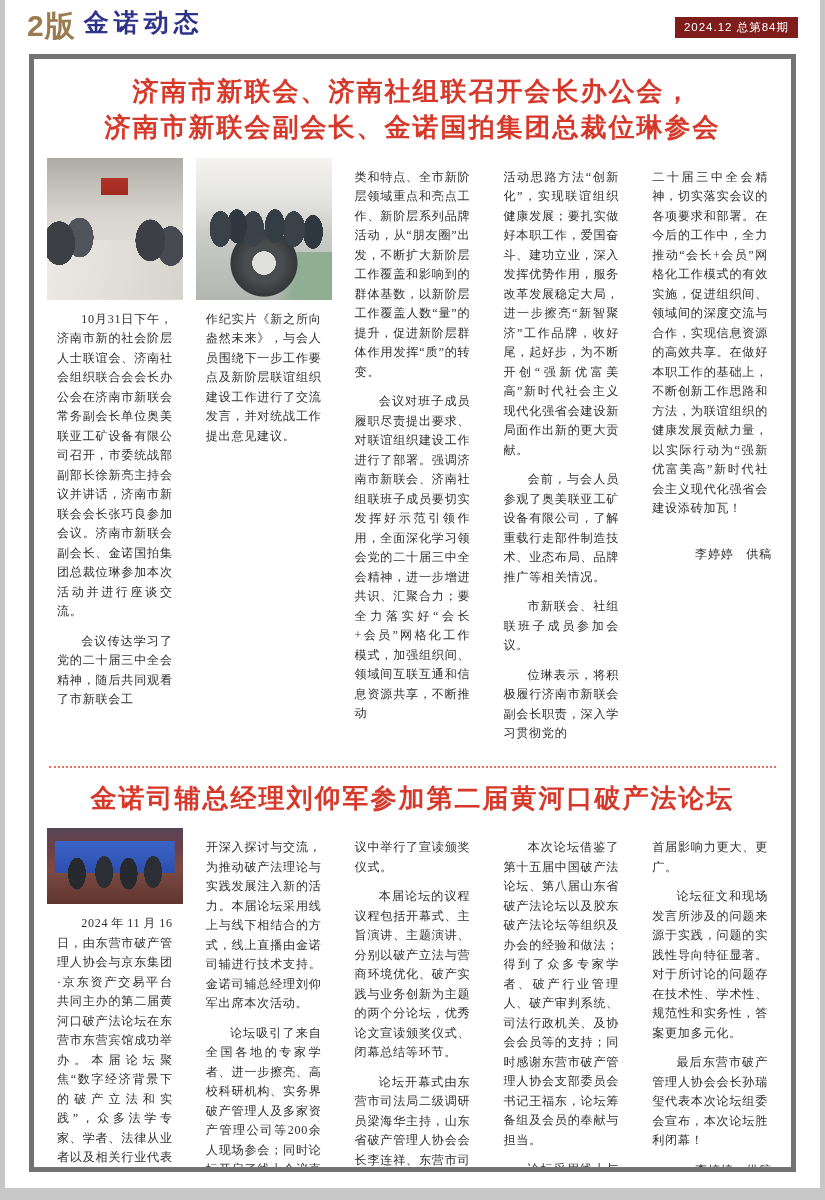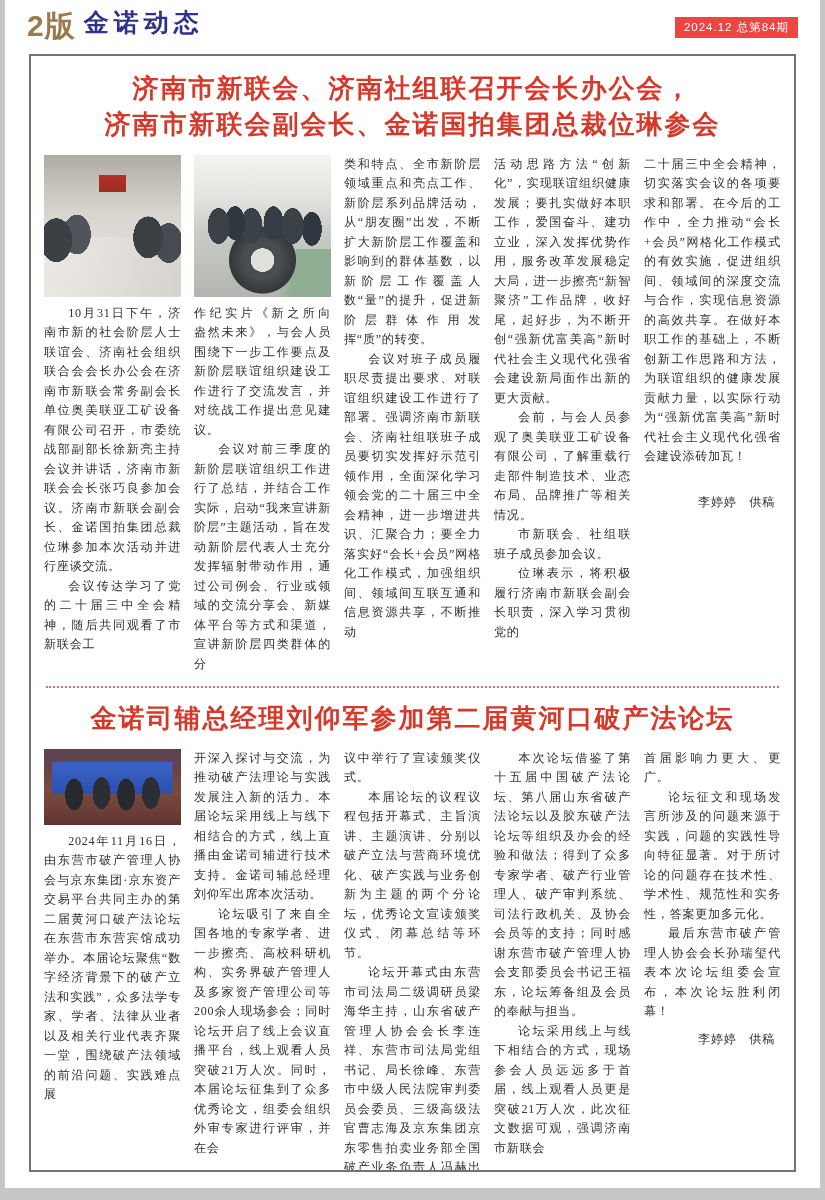--- a/index.html
+++ b/index.html
@@ -7,35 +7,35 @@
           font-family:"Liberation Serif","DejaVu Serif",serif;}
   .sheet{position:absolute;left:5px;top:0;width:815px;height:1188px;background:#ffffff;}
 
   
   .header{position:absolute;top:6px;left:22px;right:22px;height:42px;
           display:flex;align-items:flex-start;}
   .page-num{font-family:"Liberation Sans","DejaVu Sans",sans-serif;font-weight:900;
             font-size:30px;color:#9a7b4f;letter-spacing:1px;}
   .masthead{font-family:"Liberation Sans","DejaVu Sans",sans-serif;font-weight:900;
             font-size:25px;color:#2e3389;letter-spacing:5px;margin-left:8px;}
-  .issue-badge{margin-left:auto;align-self:center;background:#ef4444;color:#ffffff;
+  .issue-badge{margin-left:auto;align-self:center;background:#7f1d1d;color:#ffffff;
                font-family:"Liberation Sans","DejaVu Sans",sans-serif;
                font-size:11.5px;padding:3px 9px;letter-spacing:1px;}
 
   
   .content-box{position:absolute;top:54px;left:24px;right:24px;bottom:16px;
-               border:2px solid #737373;padding:14px 13px 10px;overflow:hidden;}
+               border:5px solid #737373;padding:14px 13px 10px;overflow:hidden;}
 
   
   .article-title{font-family:"Liberation Sans","DejaVu Sans",sans-serif;font-weight:900;
                  color:#d6382a;text-align:center;font-size:26px;line-height:1.4;
                  letter-spacing:2px;}
   .article-body{display:flex;gap:13px;margin-top:12px;}
   .col{flex:1 1 0;min-width:0;font-size:12.1px;line-height:19.5px;color:#303030;}
-  .para{margin:0;text-align:justify;text-justify:inter-character;letter-spacing:0.06em;}
+  .para{margin:10px;text-align:justify;text-justify:inter-character;letter-spacing:0.06em;}
   .para.indent{text-indent:2em;}
   .byline{text-align:right;padding-right:6px;letter-spacing:0.06em;}
   .byline-a1{margin-top:26px;}
   .byline-a2{margin-top:8px;}
   .dotted-sep{border:none;border-top:2px dotted #de7260;height:0;margin:12px 2px;}
 
   
   .photo{width:100%;margin-bottom:7px;background-repeat:no-repeat;}
   .photo-a1{height:142px;}
   .photo-a2{height:76px;}
@@ -93,21 +93,20 @@
             <div class="photo photo-a1 photo-meeting"></div>
             <div>
                 <p class="para indent">10月31日下午，济南市新的社会阶层人士联谊会、济南社会组织联合会会长办公会在济南市新联会常务副会长单位奥美联亚工矿设备有限公司召开，市委统战部副部长徐新亮主持会议并讲话，济南市新联会会长张巧良参加会议。济南市新联会副会长、金诺国拍集团总裁位琳参加本次活动并进行座谈交流。</p>
                 <p class="para indent">会议传达学习了党的二十届三中全会精神，随后共同观看了市新联会工</p>
               </div>
           </div>
           <div class="col">
             <div class="photo photo-a1 photo-factory"></div>
             <div>
                 <p class="para">作纪实片《新之所向　盎然未来》，与会人员围绕下一步工作要点及新阶层联谊组织建设工作进行了交流发言，并对统战工作提出意见建议。</p>
-                <p class="para indent">会议对前三季度的新阶层联谊组织工作进行了总结，并结合工作实际，启动“我来宣讲新阶层”主题活动，旨在发动新阶层代表人士充分发挥辐射带动作用，通过公司例会、行业或领域的交流分享会、新媒体平台等方式和渠道，宣讲新阶层四类群体的分</p>
               </div>
           </div>
           <div class="col">
             <div>
                 <p class="para">类和特点、全市新阶层领域重点和亮点工作、新阶层系列品牌活动，从“朋友圈”出发，不断扩大新阶层工作覆盖和影响到的群体基数，以新阶层工作覆盖人数“量”的提升，促进新阶层群体作用发挥“质”的转变。</p>
                 <p class="para indent">会议对班子成员履职尽责提出要求、对联谊组织建设工作进行了部署。强调济南市新联会、济南社组联班子成员要切实发挥好示范引领作用，全面深化学习领会党的二十届三中全会精神，进一步增进共识、汇聚合力；要全力落实好“会长+会员”网格化工作模式，加强组织间、领域间互联互通和信息资源共享，不断推动</p>
               </div>
           </div>
           <div class="col">
             <div>

